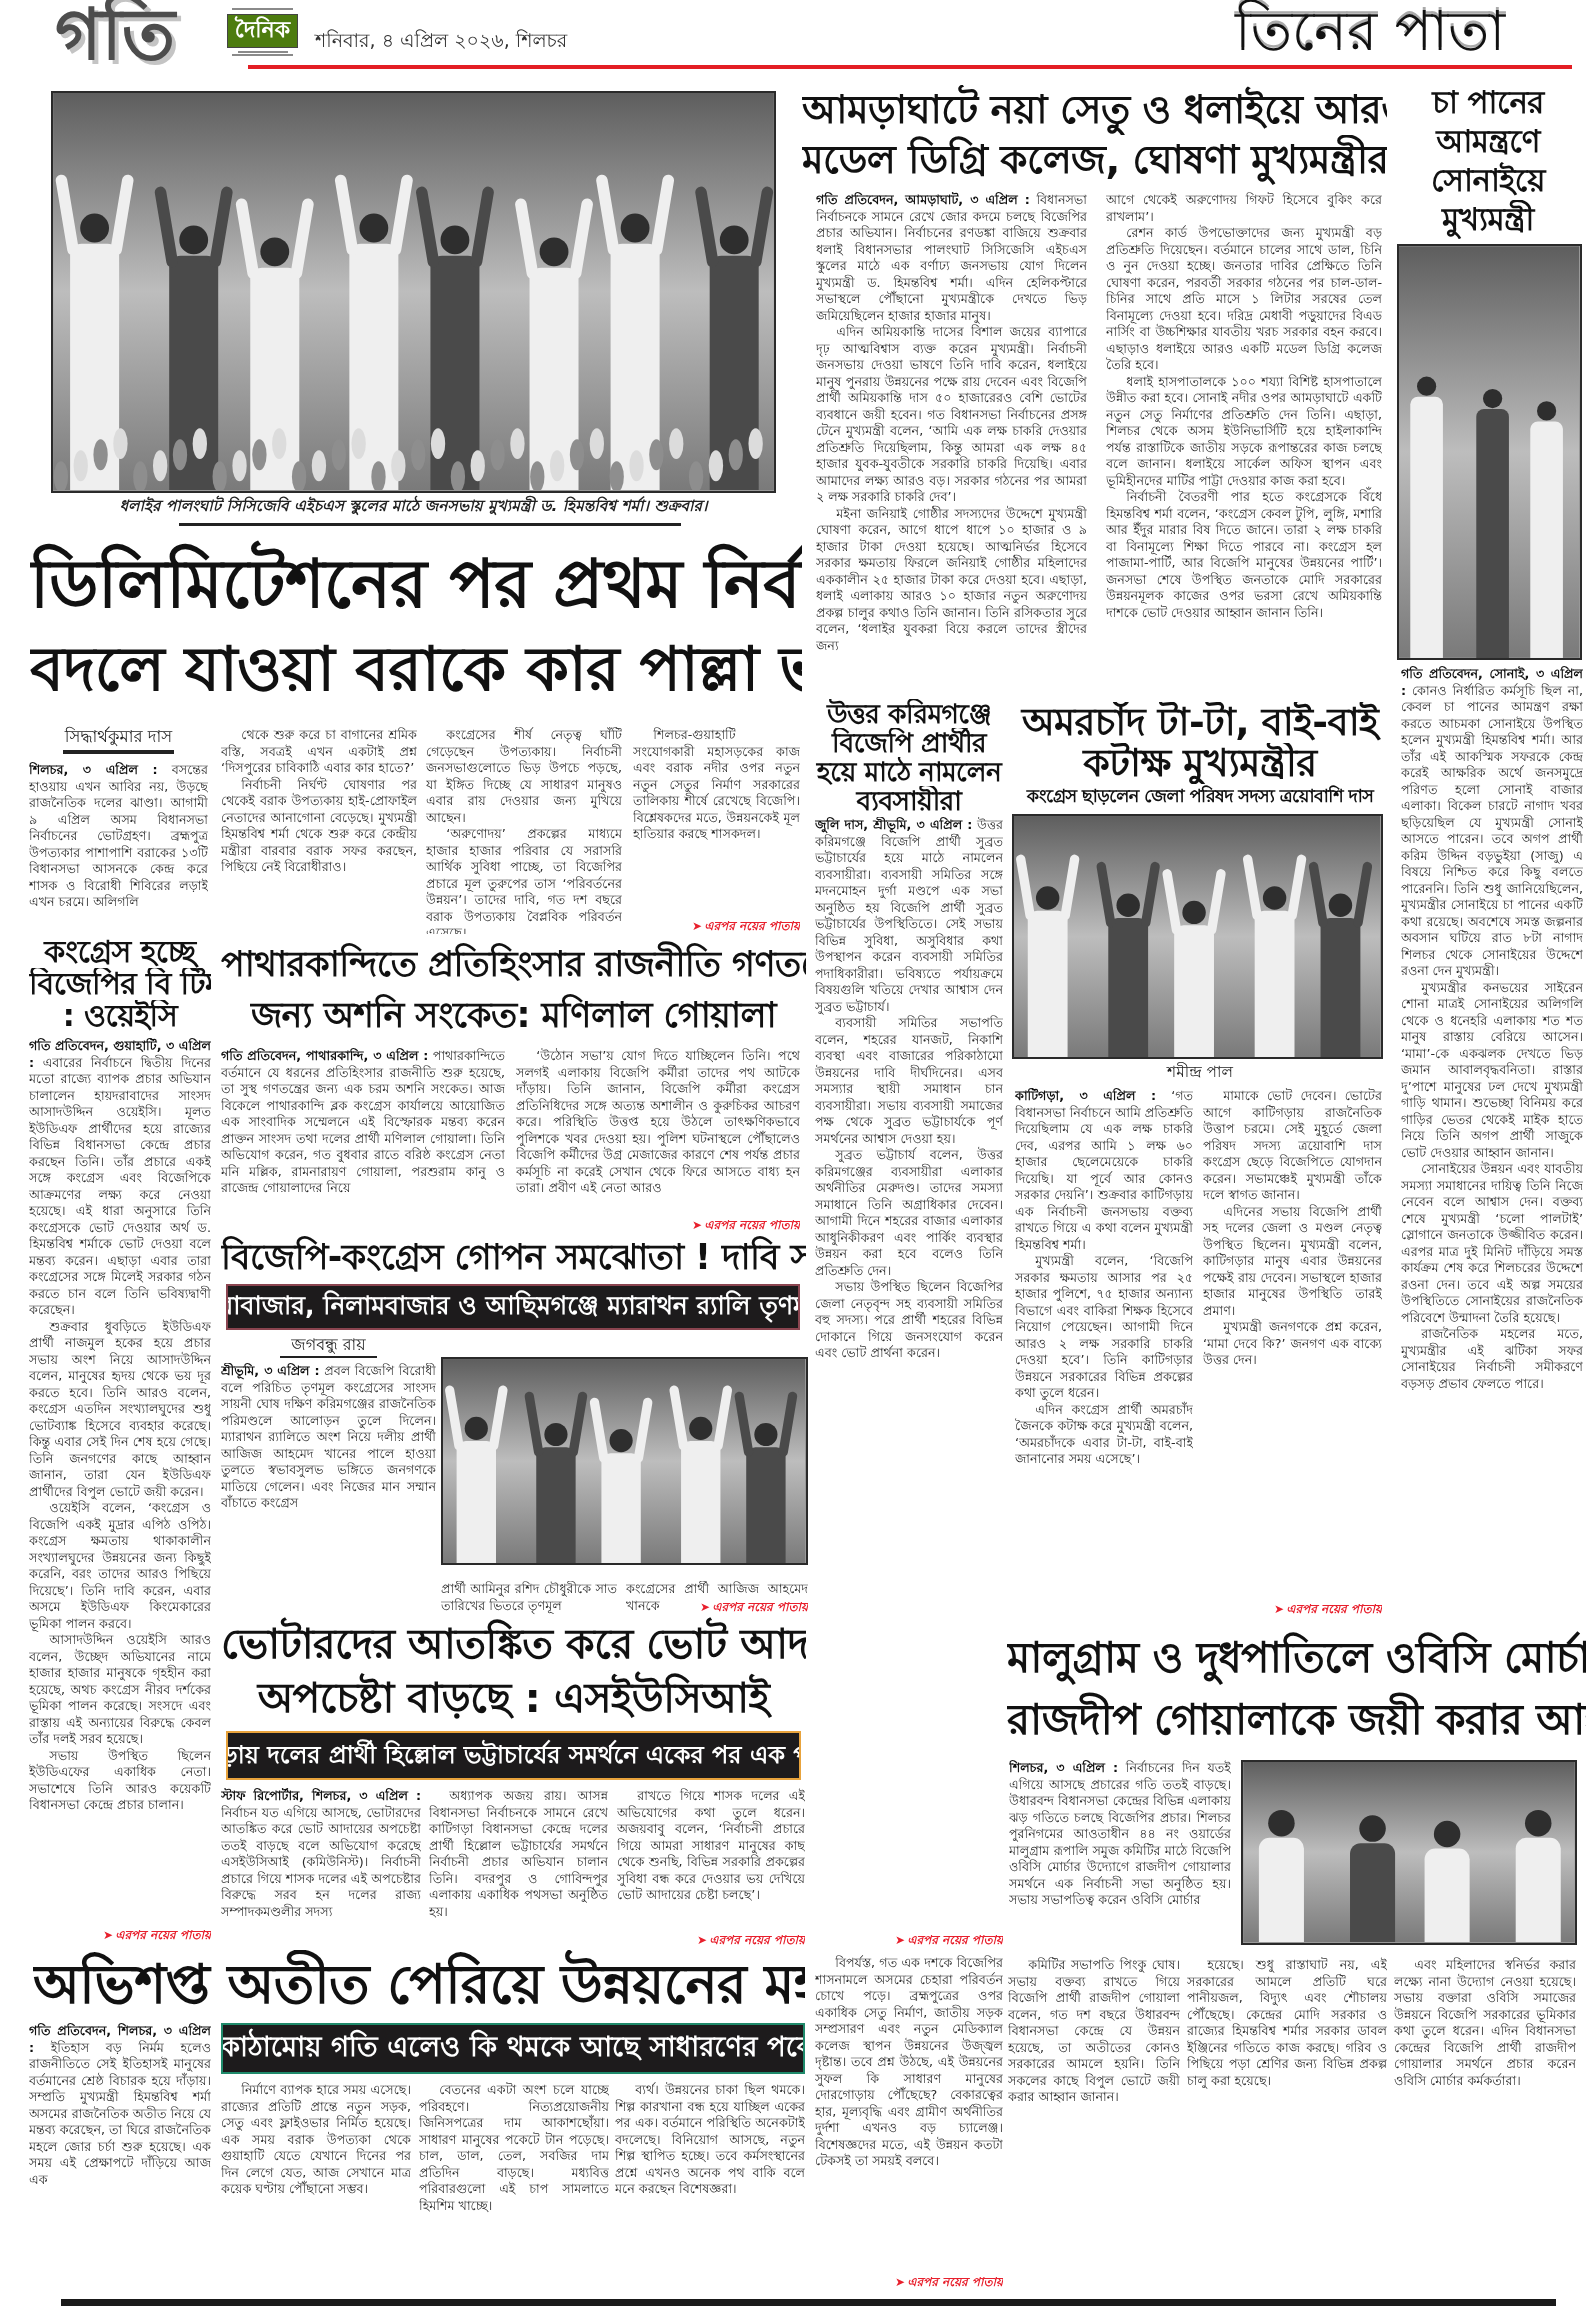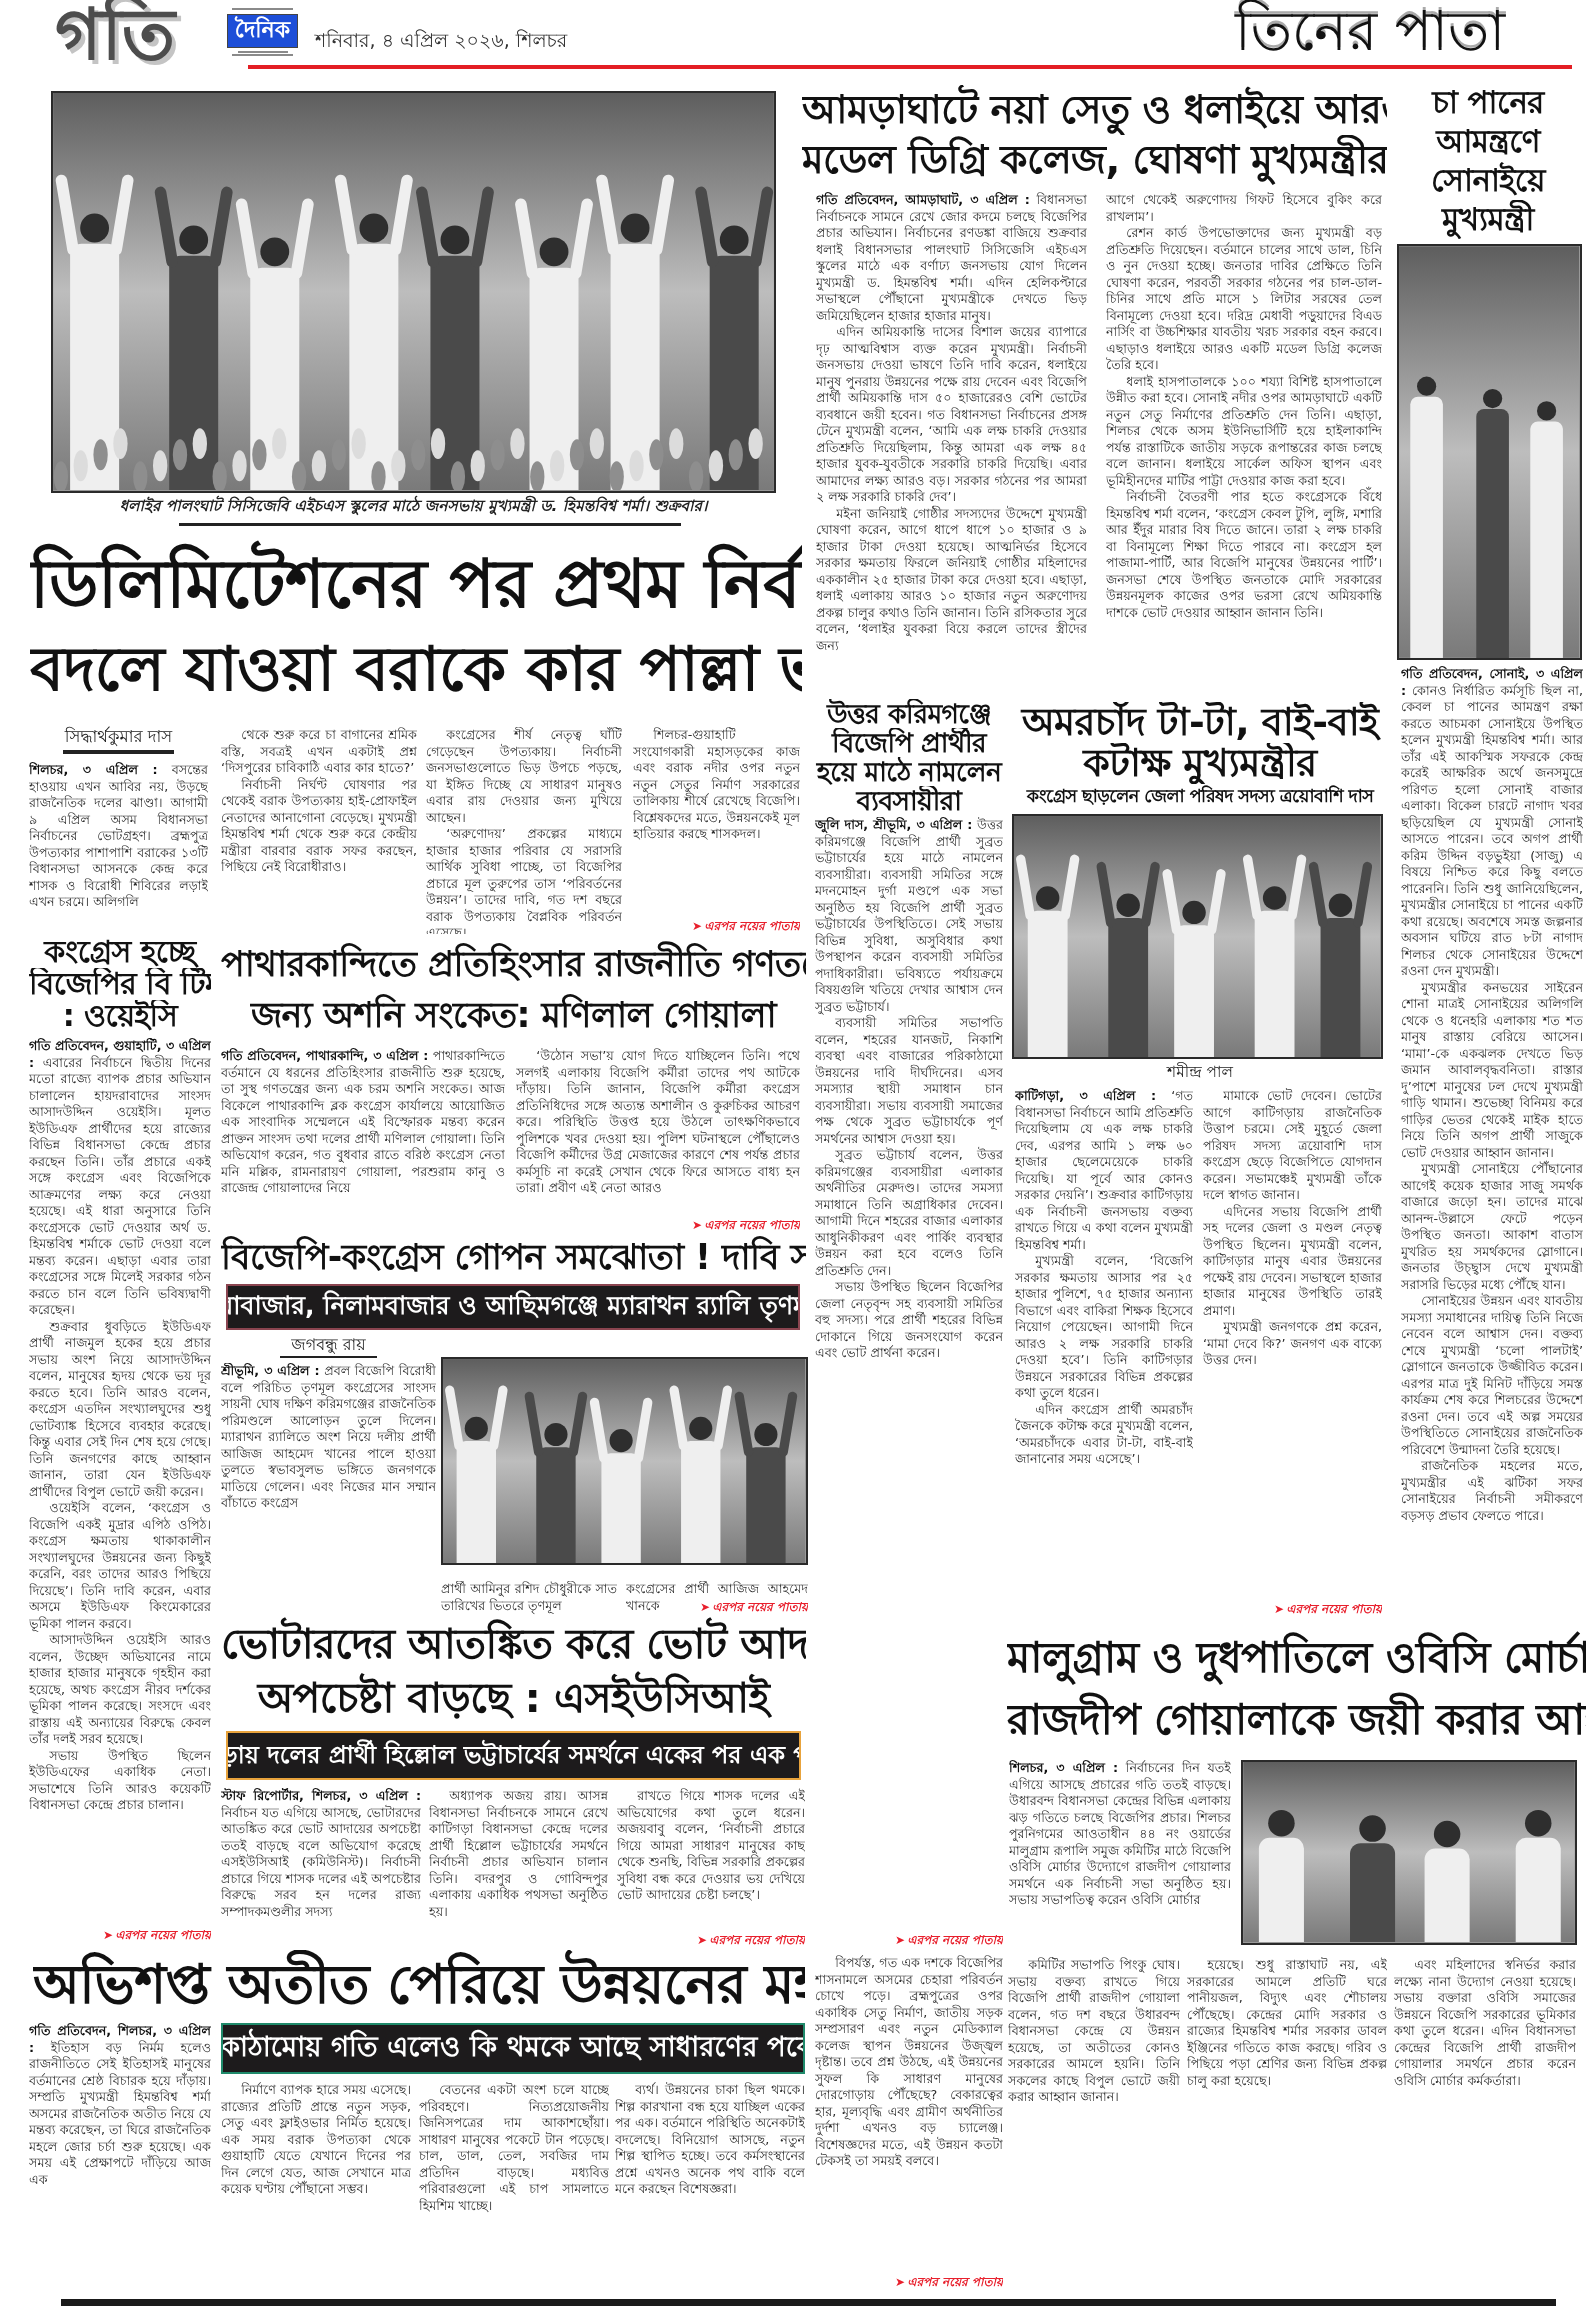--- a/index.html
+++ b/index.html
@@ -13,21 +13,21 @@
 .hl{position:absolute;font-weight:bold;color:#111;text-align:center;overflow:hidden;letter-spacing:-0.6px}
 .hl span{display:block;white-space:nowrap;overflow:hidden}
 .cont{position:absolute;right:0;bottom:0;background:#fff;padding-left:4.4px;color:#e8202d;font-style:italic;font-weight:bold;font-size:12px;line-height:16.5px;white-space:nowrap}
 .cont .arr{color:#e8202d;margin-right:2.2px}
 .byline{position:absolute;text-align:center;font-weight:normal;font-size:16.5px;line-height:20px;color:#222}
 .byline .rule{display:block;margin:3.3px auto 0;width:62%;height:3.3px;background:#222}
 .banner{position:absolute;background:#1d1b1c;color:#fff;font-weight:bold;text-align:center;white-space:nowrap;overflow:hidden;display:flex;align-items:center;justify-content:center}
 .photo{position:absolute;border:2.2px solid #2a2a2a;overflow:hidden;background:#999}
 .photo svg{display:block}
 .logo{font-size:71px;font-weight:bold;color:#4d4d4d;text-shadow:3.9px 3.9px 0 #c4c4c4;line-height:66px}
-.badge{background:#1d4ed8;color:#fff;font-weight:bold;font-size:22px;display:flex;align-items:center;justify-content:center;border:1.1px solid #444}
+.badge{background:#4d7c0f;color:#fff;font-weight:bold;font-size:22px;display:flex;align-items:center;justify-content:center;border:1.1px solid #444}
 .tiny{height:2.8px;background:#8a8a8a}
 </style>
 </head>
 <body>
 
 <div class="abs logo" style="left:55px;top:2.2px;width:165px;height:66px">গতি</div>
 <div class="abs" style="left:227px;top:7.7px;width:71px;height:55px">
   <div class="tiny" style="width:61px;margin:0 auto 3.3px"></div>
   <div class="badge" style="height:34px">দৈনিক</div>
   <div class="tiny" style="width:50px;margin:3.3px auto 1.7px;height:1.7px"></div>
@@ -175,21 +175,20 @@
       <g>
         <rect x="238.492" y="317.98400000000004" width="59.296" height="448.2" rx="13.952000000000002" fill="#efefef"></rect>
         <circle cx="268.14" cy="298.8" r="17.44" fill="#2e2e2e"></circle>
       </g>
     </svg>
 </div>
 <div class="col" style="left:1401px;top:666px;width:182px;height:951px">
   <p><b class="dl">গতি প্রতিবেদন, সোনাই, ৩ এপ্রিল :</b> <span>কোনও নির্ধারিত কর্মসূচি ছিল না, কেবল চা পানের আমন্ত্রণ রক্ষা করতে আচমকা সোনাইয়ে উপস্থিত হলেন মুখ্যমন্ত্রী হিমন্তবিশ্ব শর্মা। আর তাঁর এই আকস্মিক সফরকে কেন্দ্র করেই আক্ষরিক অর্থে জনসমুদ্রে পরিণত হলো সোনাই বাজার এলাকা। বিকেল চারটে নাগাদ খবর ছড়িয়েছিল যে মুখ্যমন্ত্রী সোনাই আসতে পারেন। তবে অগপ প্রার্থী করিম উদ্দিন বড়ভুইয়া (সাজু) এ বিষয়ে নিশ্চিত করে কিছু বলতে পারেননি। তিনি শুধু জানিয়েছিলেন, মুখ্যমন্ত্রীর সোনাইয়ে চা পানের একটি কথা রয়েছে। অবশেষে সমস্ত জল্পনার অবসান ঘটিয়ে রাত ৮টা নাগাদ শিলচর থেকে সোনাইয়ের উদ্দেশে রওনা দেন মুখ্যমন্ত্রী।</span></p>
   <div class="list">
       <p>মুখ্যমন্ত্রীর কনভয়ের সাইরেন শোনা মাত্রই সোনাইয়ের অলিগলি থেকে ও ধনেহরি এলাকায় শত শত মানুষ রাস্তায় বেরিয়ে আসেন। ‘মামা’-কে একঝলক দেখতে ভিড় জমান আবালবৃদ্ধবনিতা। রাস্তার দু’পাশে মানুষের ঢল দেখে মুখ্যমন্ত্রী গাড়ি থামান। শুভেচ্ছা বিনিময় করে গাড়ির ভেতর থেকেই মাইক হাতে নিয়ে তিনি অগপ প্রার্থী সাজুকে ভোট দেওয়ার আহ্বান জানান।</p>
-      <p>মুখ্যমন্ত্রী সোনাইয়ে পৌঁছানোর আগেই কয়েক হাজার সাজু সমর্থক বাজারে জড়ো হন। তাদের মাঝে আনন্দ-উল্লাসে ফেটে পড়েন উপস্থিত জনতা। আকাশ বাতাস মুখরিত হয় সমর্থকদের স্লোগানে। জনতার উচ্ছ্বাস দেখে মুখ্যমন্ত্রী সরাসরি ভিড়ের মধ্যে পৌঁছে যান।</p>
       <p>সোনাইয়ের উন্নয়ন এবং যাবতীয় সমস্যা সমাধানের দায়িত্ব তিনি নিজে নেবেন বলে আশ্বাস দেন। বক্তব্য শেষে মুখ্যমন্ত্রী ‘চলো পালটাই’ স্লোগানে জনতাকে উজ্জীবিত করেন। এরপর মাত্র দুই মিনিট দাঁড়িয়ে সমস্ত কার্যক্রম শেষ করে শিলচরের উদ্দেশে রওনা দেন। তবে এই অল্প সময়ের উপস্থিতিতে সোনাইয়ের রাজনৈতিক পরিবেশে উন্মাদনা তৈরি হয়েছে।</p>
       <p>রাজনৈতিক মহলের মতে, মুখ্যমন্ত্রীর এই ঝটিকা সফর সোনাইয়ের নির্বাচনী সমীকরণে বড়সড় প্রভাব ফেলতে পারে।</p>
     </div>
 </div>
 
 <div class="hl" style="left:30px;top:539px;width:772px;height:176px">
   <span style="font-size:67px;line-height:91px">ডিলিমিটেশনের পর প্রথম নির্বাচন</span>
   <span style="font-size:61px;line-height:77px">বদলে যাওয়া বরাকে কার পাল্লা ভারি ?</span>
 </div>
 <div class="byline" style="left:29px;top:727px;width:179px">

